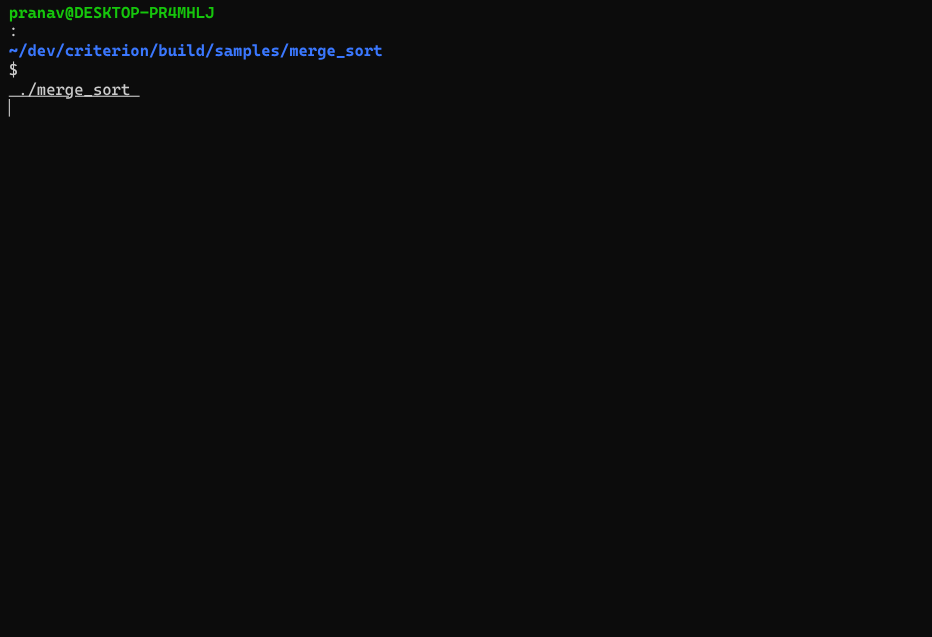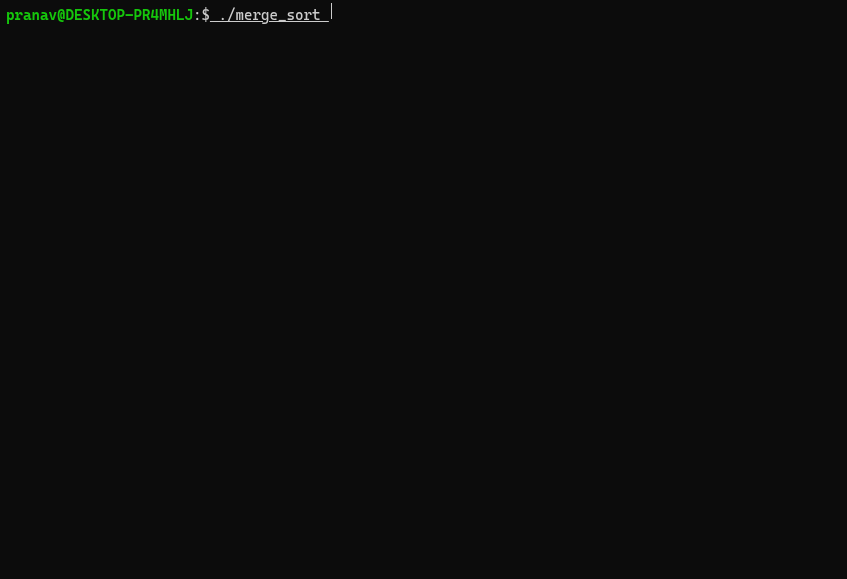--- a/index.html
+++ b/index.html
@@ -15,20 +15,21 @@
       font-size: 14.5px;
       line-height: 1.2;
       padding: 4px 6px;
       overflow: hidden;
       color: #cccccc;
     }
     .terminal-line {
       white-space: pre;
       display: flex;
       align-items: baseline;
+      flex-direction: column;
     }
     .user-host {
       color: #16c60c;
       font-weight: bold;
     }
     .colon {
       color: #cccccc;
     }
     .path {
       color: #3b78ff;
@@ -48,13 +49,13 @@
       background-color: #cccccc;
       vertical-align: middle;
       margin-left: 2px;
       position: relative;
       top: -1px;
     }
   </style>
 </head>
 <body>
 
-<div class="terminal-line"><span class="user-host">pranav@DESKTOP-PR4MHLJ</span><span class="colon">:</span><span class="prompt-symbol">$</span><span class="command"> ./merge_sort </span><span class="cursor"></span></div>
+<div class="terminal-line"><span class="user-host">pranav@DESKTOP-PR4MHLJ</span><span class="colon">:</span><span class="path">~/dev/criterion/build/samples/merge_sort</span><span class="prompt-symbol">$</span><span class="command"> ./merge_sort </span><span class="cursor"></span></div>
 
 </body></html>

